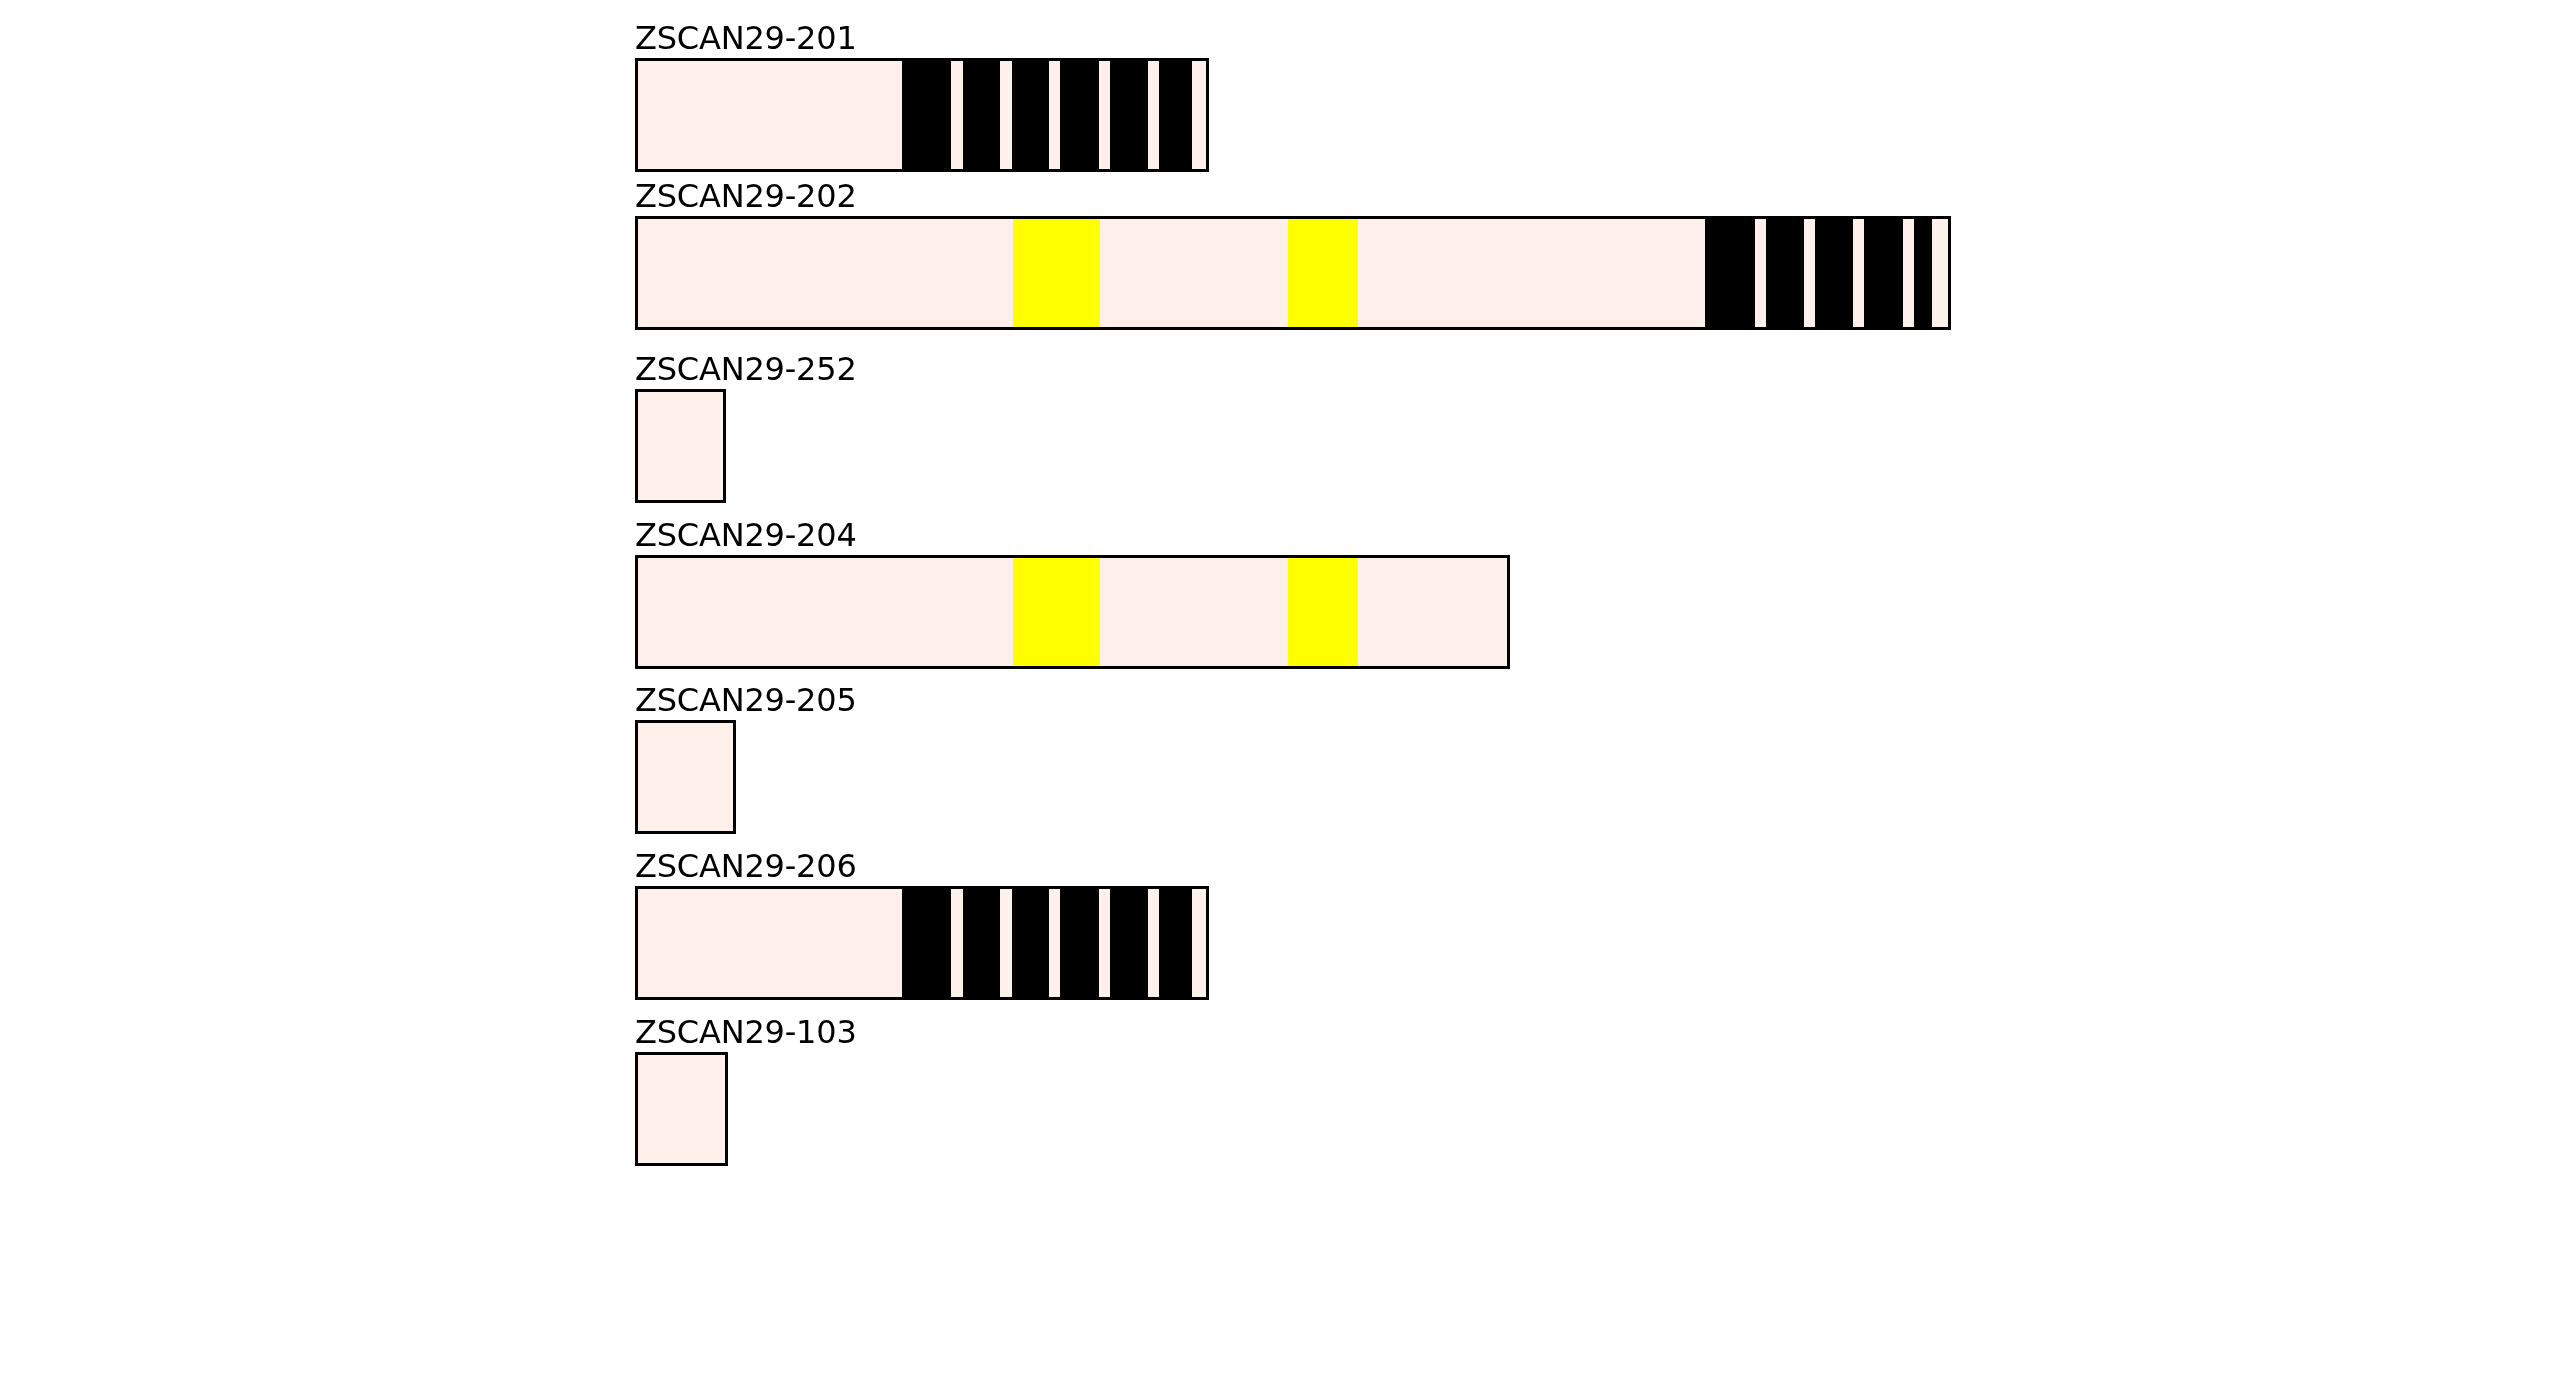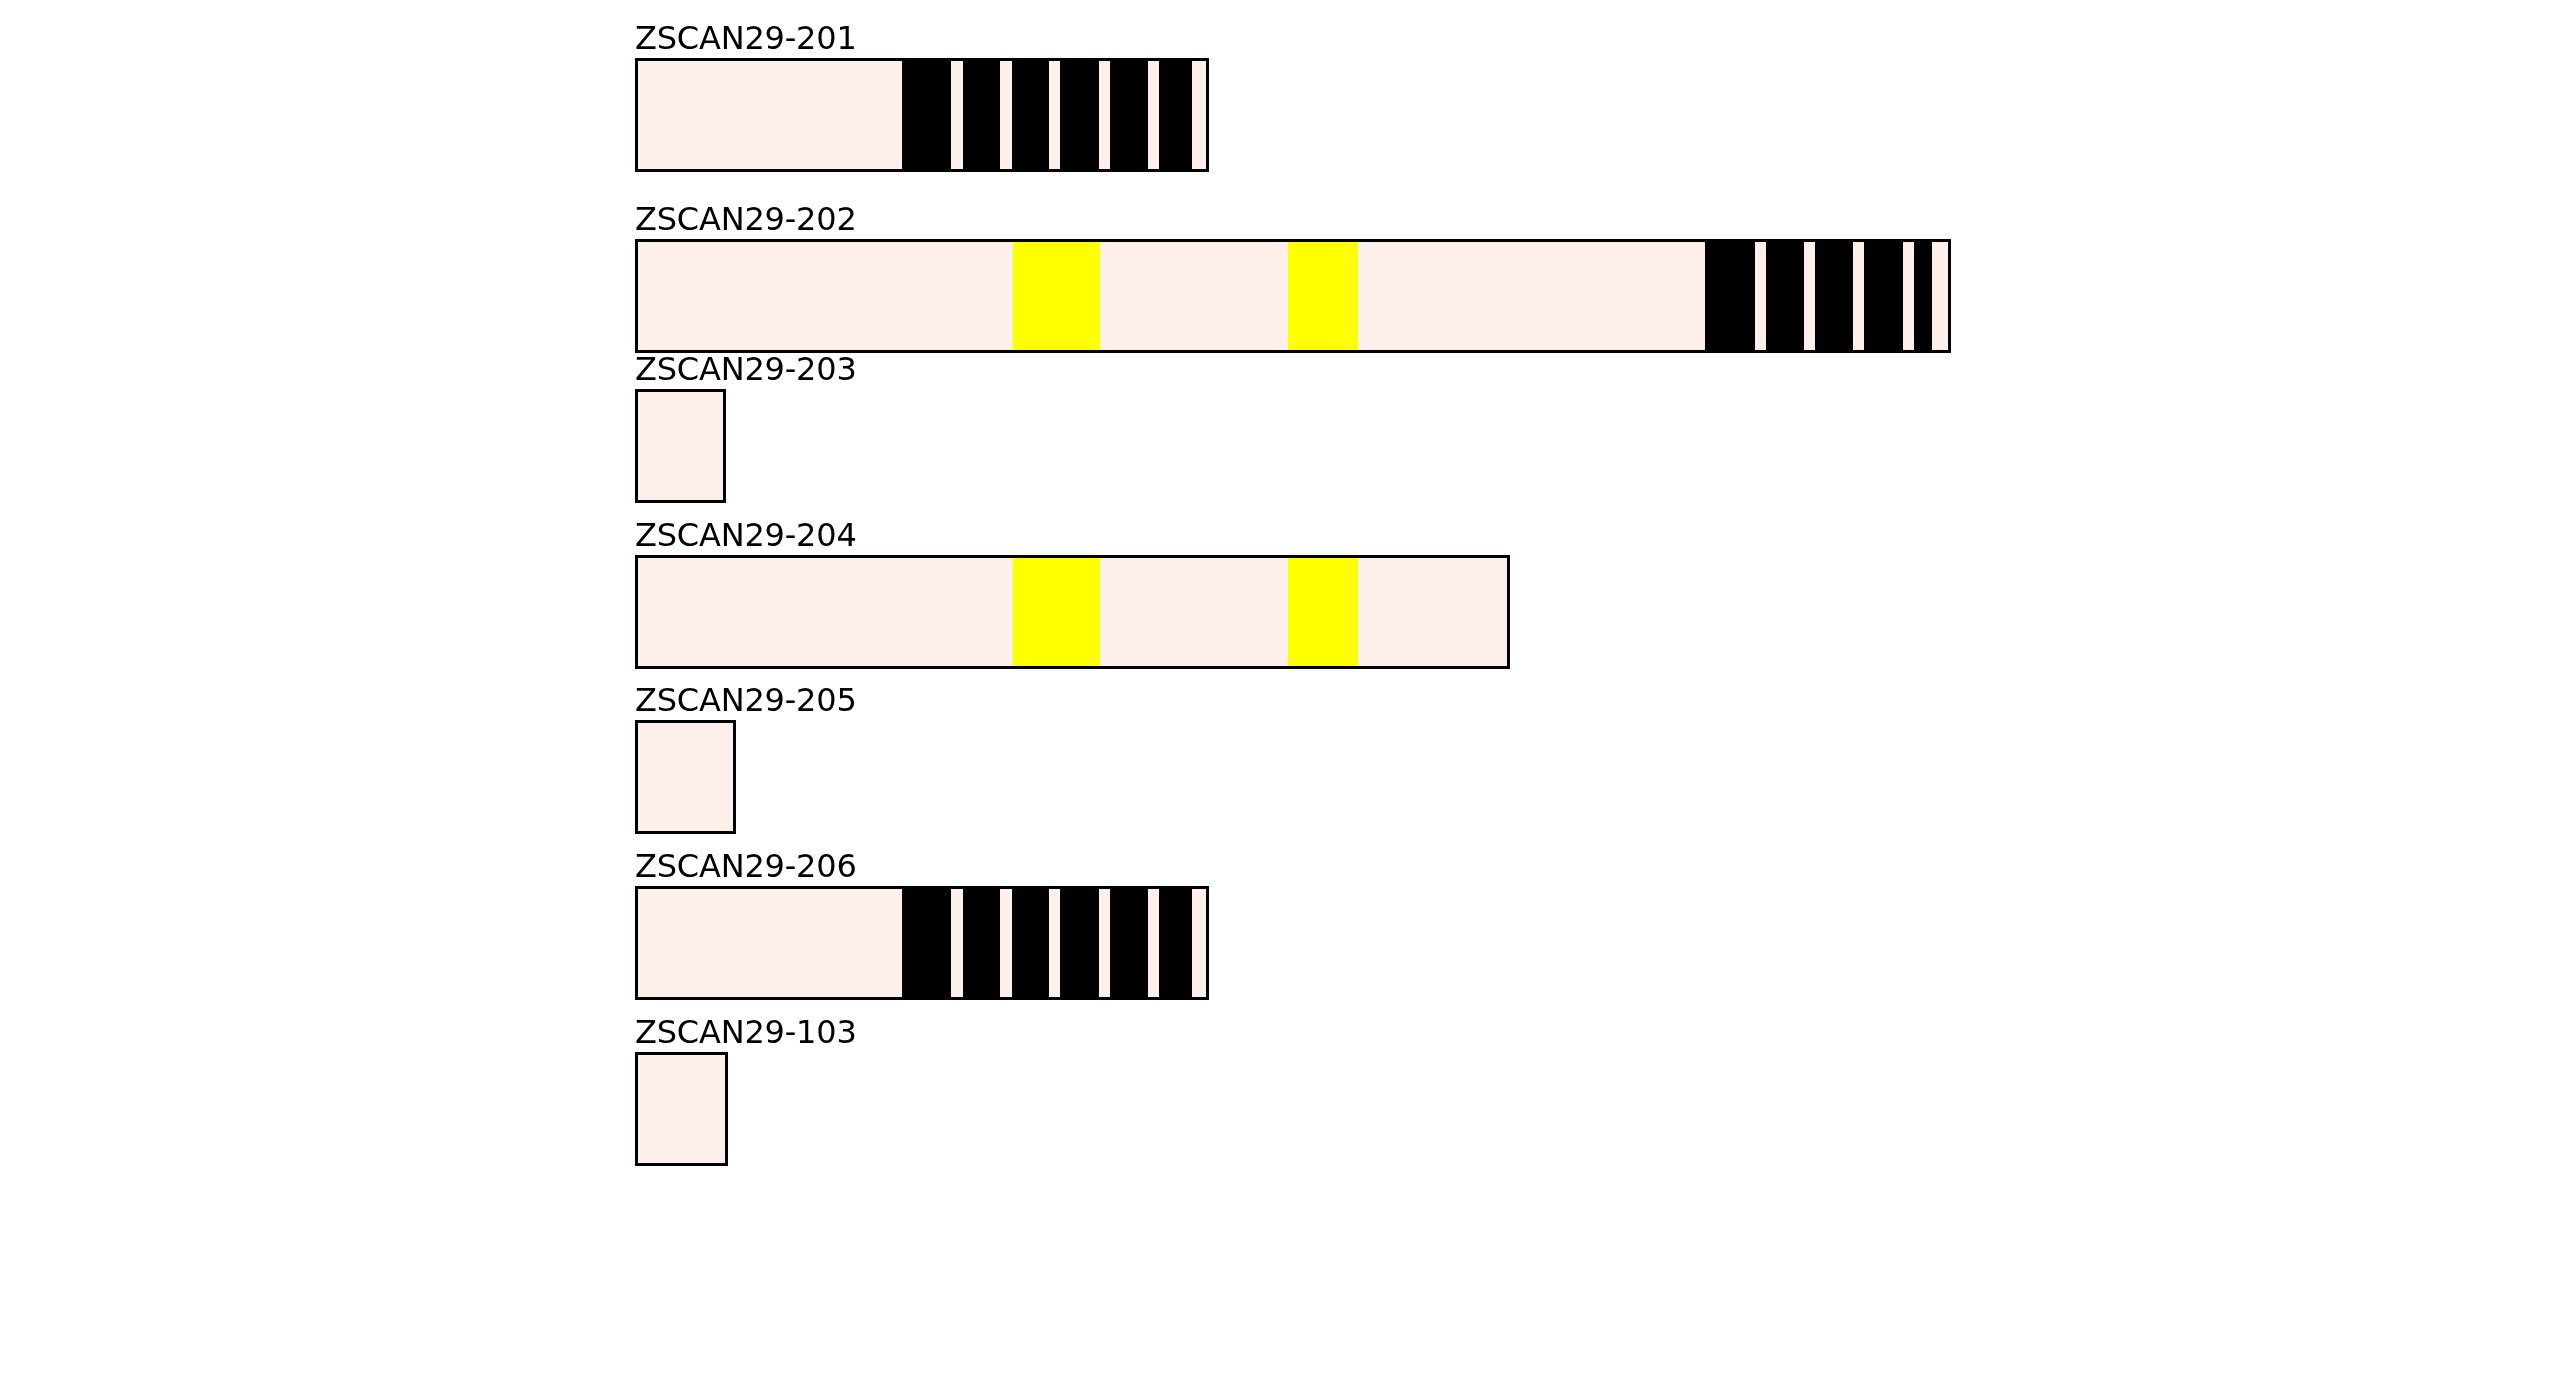--- a/index.html
+++ b/index.html
@@ -74,42 +74,42 @@
         <div class="seg seg-intron" style="left: 374px; width: 38px; background: rgb(0, 0, 0);"></div>
         <div class="seg seg-exon" style="left: 411px; width: 11px; background: rgb(253, 240, 234);"></div>
         <div class="seg seg-intron" style="left: 422px; width: 39px; background: rgb(0, 0, 0);"></div>
         <div class="seg seg-exon" style="left: 461px; width: 11px; background: rgb(253, 240, 234);"></div>
         <div class="seg seg-intron" style="left: 472px; width: 38px; background: rgb(0, 0, 0);"></div>
         <div class="seg seg-exon" style="left: 510px; width: 11px; background: rgb(253, 240, 234);"></div>
         <div class="seg seg-intron" style="left: 521px; width: 33px; background: rgb(0, 0, 0);"></div>
         <div class="seg seg-exon" style="left: 555px; width: 20px; background: rgb(253, 240, 234);"></div>
       </div>
     </div>
-    <div class="track" style="top: 239px; width: 1316px; border-radius: 25px;">
+    <div class="track" style="top: 216px; width: 1316px; border-radius: 25px;">
       <div class="track-label">ZSCAN29-202</div>
       <div class="track-body">
         <div class="seg seg-exon" style="left: 0px; width: 375px; background: rgb(253, 240, 234);"></div>
         <div class="seg seg-utr" style="left: 375px; width: 87px; background: rgb(255, 255, 0);"></div>
         <div class="seg seg-exon" style="left: 462px; width: 188px; background: rgb(253, 240, 234);"></div>
         <div class="seg seg-utr" style="left: 650px; width: 70px; background: rgb(255, 255, 0);"></div>
         <div class="seg seg-exon" style="left: 720px; width: 348px; background: rgb(253, 240, 234);"></div>
         <div class="seg seg-intron" style="left: 1067px; width: 50px; background: rgb(0, 0, 0);"></div>
         <div class="seg seg-exon" style="left: 1117px; width: 11px; background: rgb(253, 240, 234);"></div>
         <div class="seg seg-intron" style="left: 1128px; width: 38px; background: rgb(0, 0, 0);"></div>
         <div class="seg seg-exon" style="left: 1166px; width: 11px; background: rgb(253, 240, 234);"></div>
         <div class="seg seg-intron" style="left: 1177px; width: 38px; background: rgb(0, 0, 0);"></div>
         <div class="seg seg-exon" style="left: 1215px; width: 11px; background: rgb(253, 240, 234);"></div>
         <div class="seg seg-intron" style="left: 1226px; width: 39px; background: rgb(0, 0, 0);"></div>
         <div class="seg seg-exon" style="left: 1265px; width: 11px; background: rgb(253, 240, 234);"></div>
         <div class="seg seg-intron" style="left: 1276px; width: 18px; background: rgb(0, 0, 0);"></div>
         <div class="seg seg-exon" style="left: 1294px; width: 22px; background: rgb(253, 240, 234);"></div>
       </div>
     </div>
     <div class="track" style="top: 389px; width: 91px;">
-      <div class="track-label">ZSCAN29-203</div>
+      <div class="track-label">ZSCAN29-252</div>
       <div class="track-body">
         <div class="seg seg-exon" style="left: 0px; width: 91px; background: rgb(253, 240, 234);"></div>
       </div>
     </div>
     <div class="track" style="top: 555px; width: 875px; text-align: right;">
       <div class="track-label">ZSCAN29-204</div>
       <div class="track-body">
         <div class="seg seg-exon" style="left: 0px; width: 375px; background: rgb(253, 240, 234);"></div>
         <div class="seg seg-utr" style="left: 375px; width: 87px; background: rgb(255, 255, 0);"></div>
         <div class="seg seg-exon" style="left: 462px; width: 188px; background: rgb(253, 240, 234);"></div>

